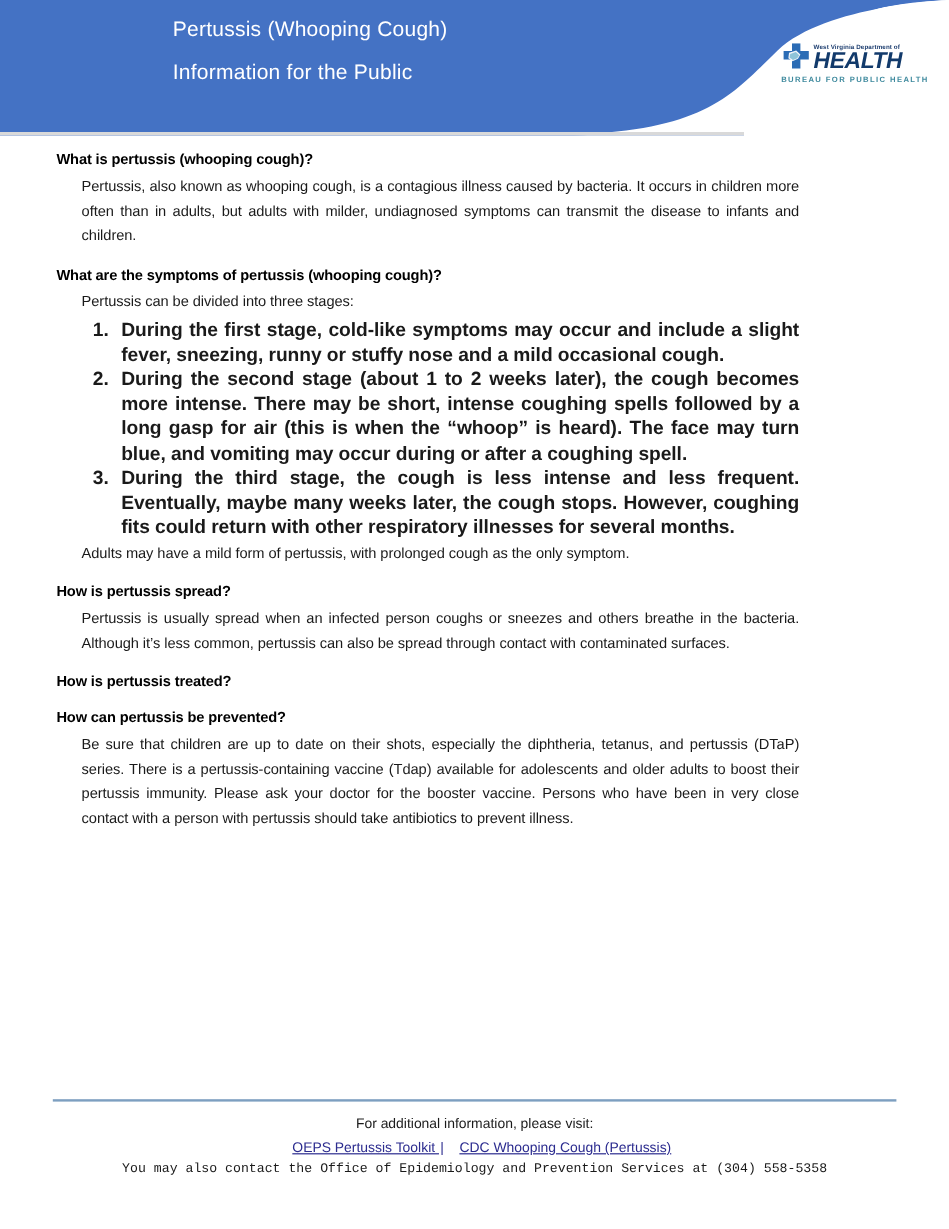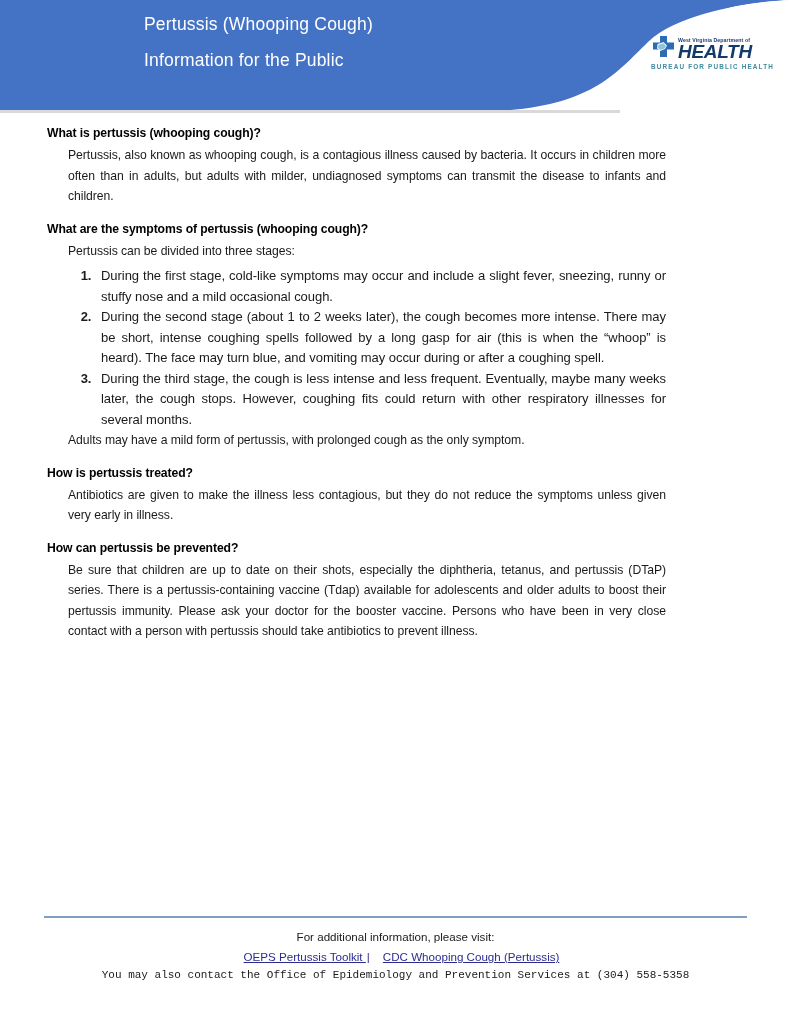--- a/index.html
+++ b/index.html
@@ -137,22 +137,23 @@
     text-justify: inter-word;
     color: #1a1a1a;
     letter-spacing: -0.05px;
   }
   p.body.nojustify {
     text-align: left;
   }
   ol.stages {
     margin: 5px 0 0 0;
     padding-left: 48px;
-    font-size: 13px;
+    font-size: 16px;
     line-height: 20.5px;
+    font-weight: bold;
   }
   ol.stages li {
     text-align: justify;
     text-justify: inter-word;
     padding-left: 6px;
     margin-bottom: 0;
     letter-spacing: -0.05px;
   }
   ol.stages li::marker {
     font-weight: bold;
@@ -255,24 +256,27 @@
     <h2 class="heading">What are the symptoms of pertussis (whooping cough)?</h2>
     <p class="body nojustify">Pertussis can be divided into three stages:</p>
     <ol class="stages">
       <li>During the first stage, cold-like symptoms may occur and include a slight fever, sneezing, runny or stuffy nose and a mild occasional cough.</li>
       <li>During the second stage (about 1 to 2 weeks later), the cough becomes more intense. There may be short, intense coughing spells followed by a long gasp for air (this is when the “whoop” is heard). The face may turn blue, and vomiting may occur during or after a coughing spell.</li>
       <li>During the third stage, the cough is less intense and less frequent. Eventually, maybe many weeks later, the cough stops. However, coughing fits could return with other respiratory illnesses for several months.</li>
     </ol>
     <p class="trailing-note">Adults may have a mild form of pertussis, with prolonged cough as the only symptom.</p>
   </div>
 
+  <div class="section">
+    <h2 class="heading">How is pertussis spread?</h2>
+    <p class="body">Pertussis is usually spread when an infected person coughs or sneezes and others breathe in the bacteria. Although it’s less common, pertussis can also be spread through contact with contaminated surfaces.</p>
+  </div>
 
   <div class="section">
     <h2 class="heading">How is pertussis treated?</h2>
-    <p class="body">Antibiotics are given to make the illness less contagious, but they do not reduce the symptoms unless given very early in illness.</p>
   </div>
 
   <div class="section">
     <h2 class="heading">How can pertussis be prevented?</h2>
     <p class="body">Be sure that children are up to date on their shots, especially the diphtheria, tetanus, and pertussis (DTaP) series. There is a pertussis-containing vaccine (Tdap) available for adolescents and older adults to boost their pertussis immunity. Please ask your doctor for the booster vaccine. Persons who have been in very close contact with a person with pertussis should take antibiotics to prevent illness.</p>
   </div>
 
 </div>
 
 <div class="footer">

